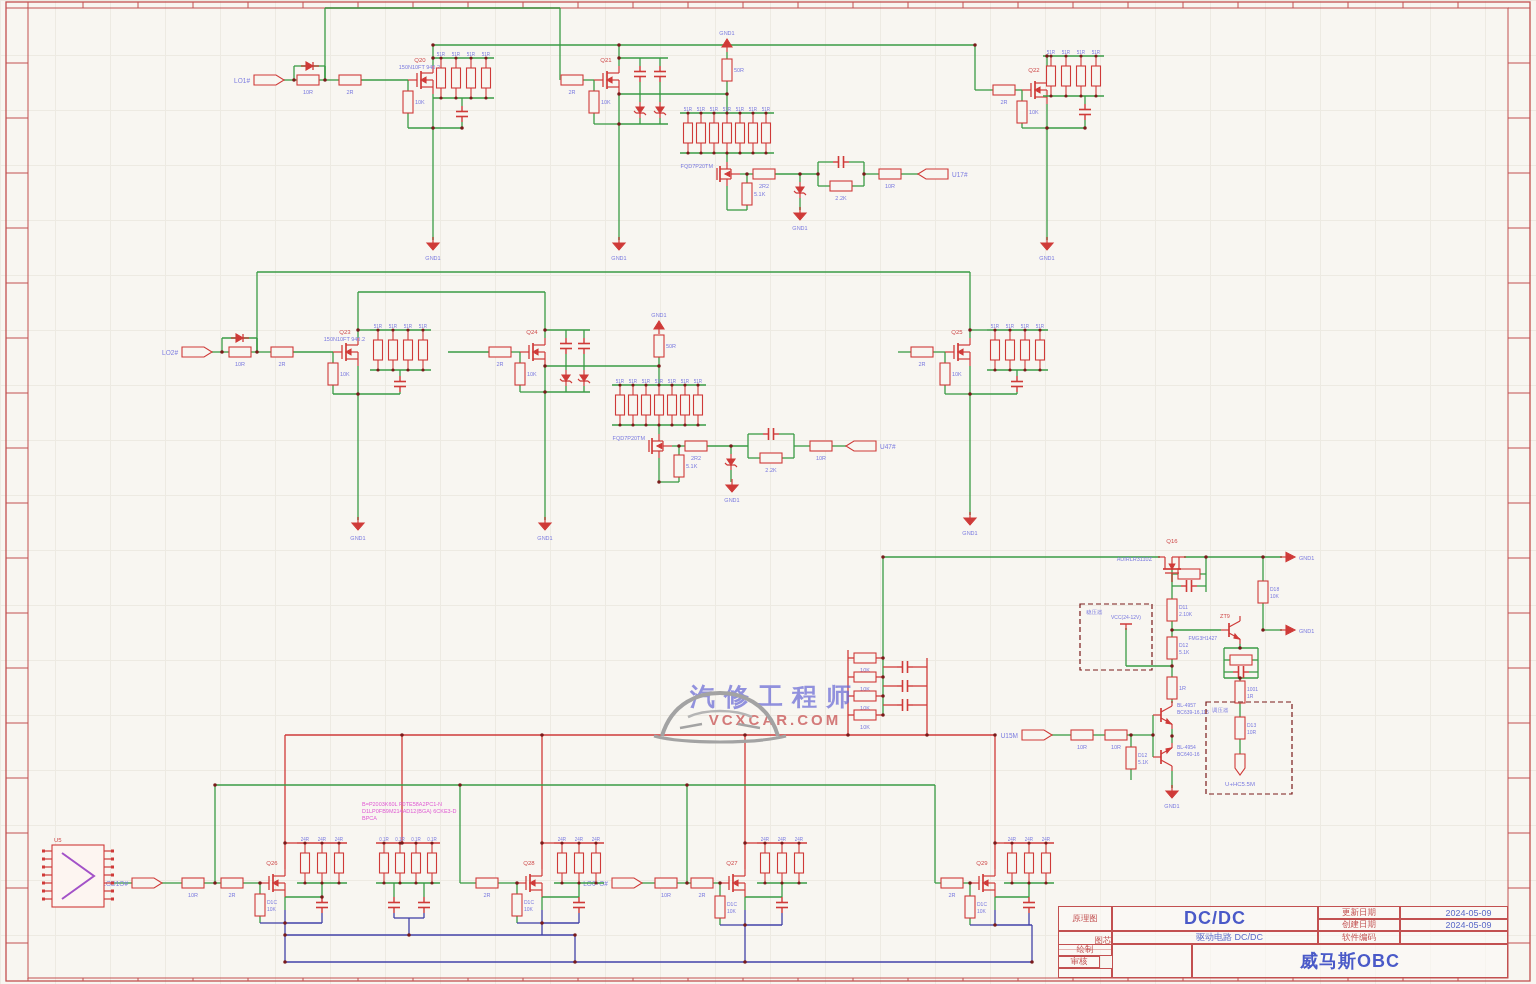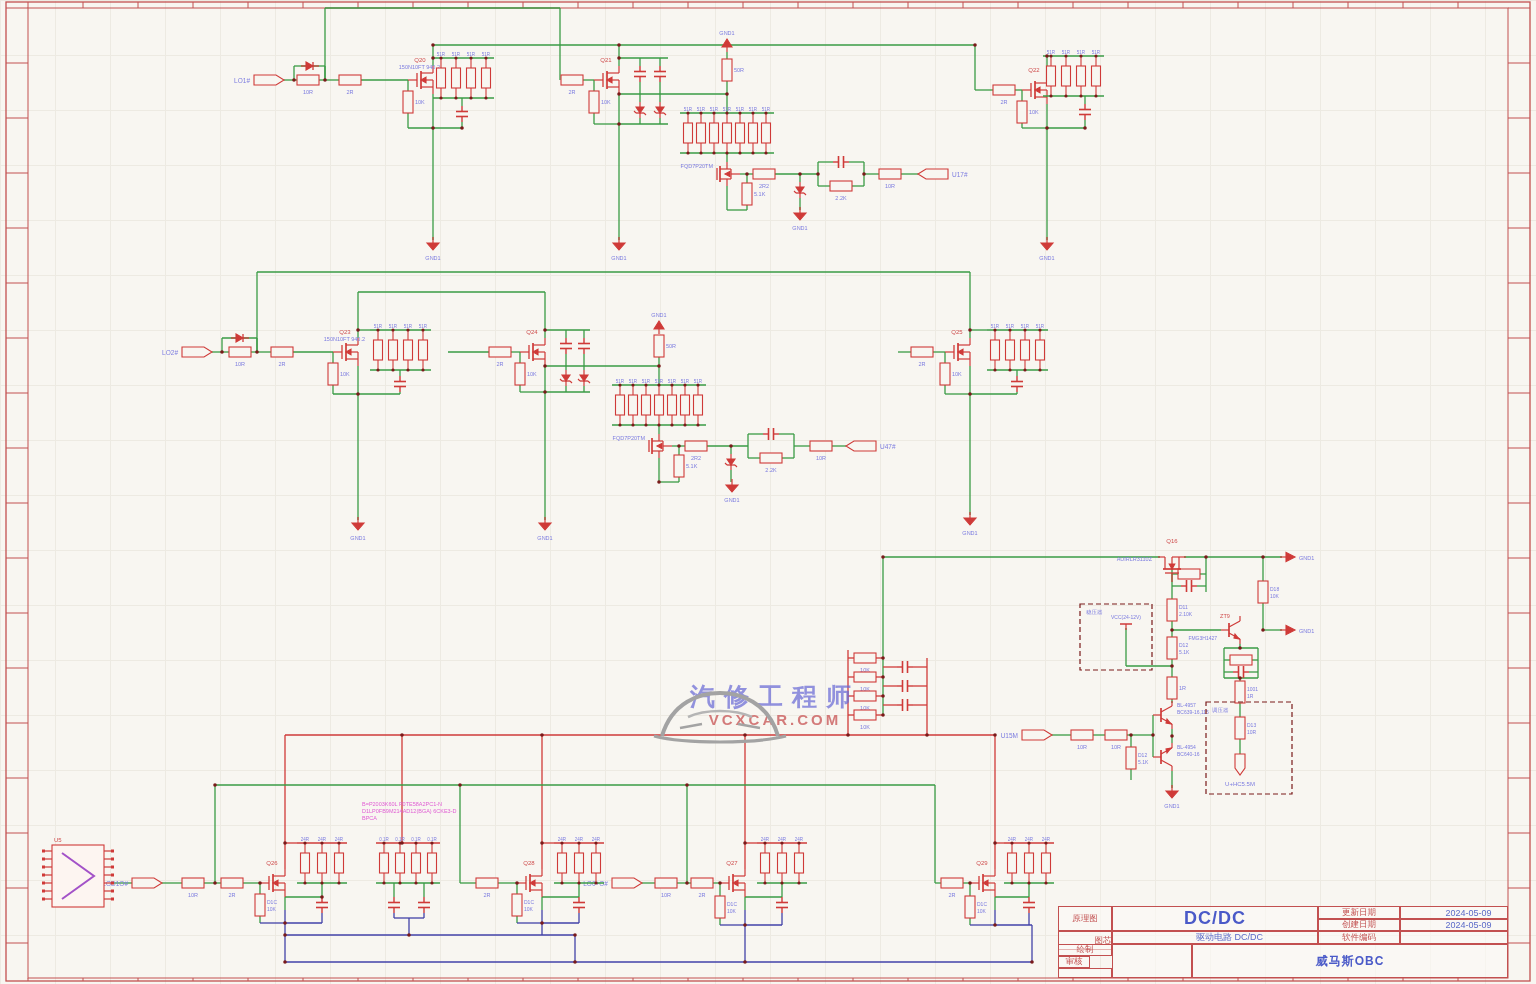--- a/index.html
+++ b/index.html
@@ -5,21 +5,21 @@
   html,body{margin:0;padding:0;background:#9a9a9a;font-family:"Liberation Sans",sans-serif;}
   #root{position:relative;width:1536px;height:984px;overflow:hidden;background-color:#f8f6f1;
     background-image:linear-gradient(#edeae2 1px,transparent 1px),linear-gradient(90deg,#edeae2 1px,transparent 1px);
     background-size:55px 55px;}
   svg{position:absolute;left:0;top:0;}
   svg text{font-family:"Liberation Sans",sans-serif;}
   .tb{position:absolute;border:1px solid #c25050;box-sizing:border-box;display:flex;align-items:center;justify-content:center;overflow:hidden;white-space:nowrap;background:rgba(252,250,246,.6);}
   .lbl{color:#c25050;font-size:8.5px;}
   .val{color:#5b6ac8;font-size:9px;padding-left:29px;}
   .big{color:#4a5ac8;font-size:18px;font-weight:bold;letter-spacing:1px;}
-  .big2{color:#4a5ac8;font-size:12px;font-weight:bold;letter-spacing:1px;}
+  .big2{color:#4a5ac8;font-size:18px;font-weight:bold;letter-spacing:1px;}
   #watermark{position:absolute;left:650px;top:686px;width:250px;text-align:center;pointer-events:none;}
   #wm-text1{font-size:25px;font-weight:bold;letter-spacing:9px;color:rgba(106,106,214,.72);margin-top:-6px;}
   #wm-text2{font-size:15px;font-weight:bold;letter-spacing:3px;color:rgba(205,100,100,.85);margin-top:-2px;}
 </style>
 </head>
 <body>
 
 <div id="root">
   <svg id="sch" width="1536" height="984">
       <g>
@@ -1559,18 +1559,18 @@
       <div class="tb big" style="left: 1112px; top: 906px; width: 206px; height: 25px;">DC/DC</div>
       <div class="tb lbl" style="left: 1318px; top: 906px; width: 82px; height: 13px; text-align: right;">更新日期</div>
       <div class="tb val" style="left: 1400px; top: 906px; width: 108px; height: 13px;">2024-05-09</div>
       <div class="tb lbl" style="left: 1318px; top: 919px; width: 82px; height: 12px;">创建日期</div>
       <div class="tb val" style="left: 1400px; top: 919px; width: 108px; height: 12px;">2024-05-09</div>
       <div class="tb lbl" style="left: 1058px; top: 931px; width: 54px; height: 19px; padding-left: 36px;">图芯</div>
       <div class="tb val" style="left: 1112px; top: 931px; width: 206px; height: 13px; text-align: center;">驱动电路 DC/DC</div>
       <div class="tb lbl" style="left: 1318px; top: 931px; width: 82px; height: 13px; text-align: center;">软件编码</div>
       <div class="tb val" style="left: 1400px; top: 931px; width: 108px; height: 13px;"></div>
       <div class="tb lbl" style="left: 1058px; top: 944px; width: 54px; height: 12px;">绘制</div>
-      <div class="tb lbl" style="left: 1058px; top: 956px; width: 32px; height: 12px;">审核</div>
+      <div class="tb lbl" style="left: 1058px; top: 956px; width: 42px; height: 12px;">审核</div>
       <div class="tb lbl" style="left: 1058px; top: 968px; width: 54px; height: 10px;"></div>
       <div class="tb val" style="left: 1112px; top: 944px; width: 80px; height: 34px;"></div>
       <div class="tb big2" style="left: 1192px; top: 944px; width: 316px; height: 34px;">威马斯OBC</div>
     </div>
 </div>
 
 </body></html>

